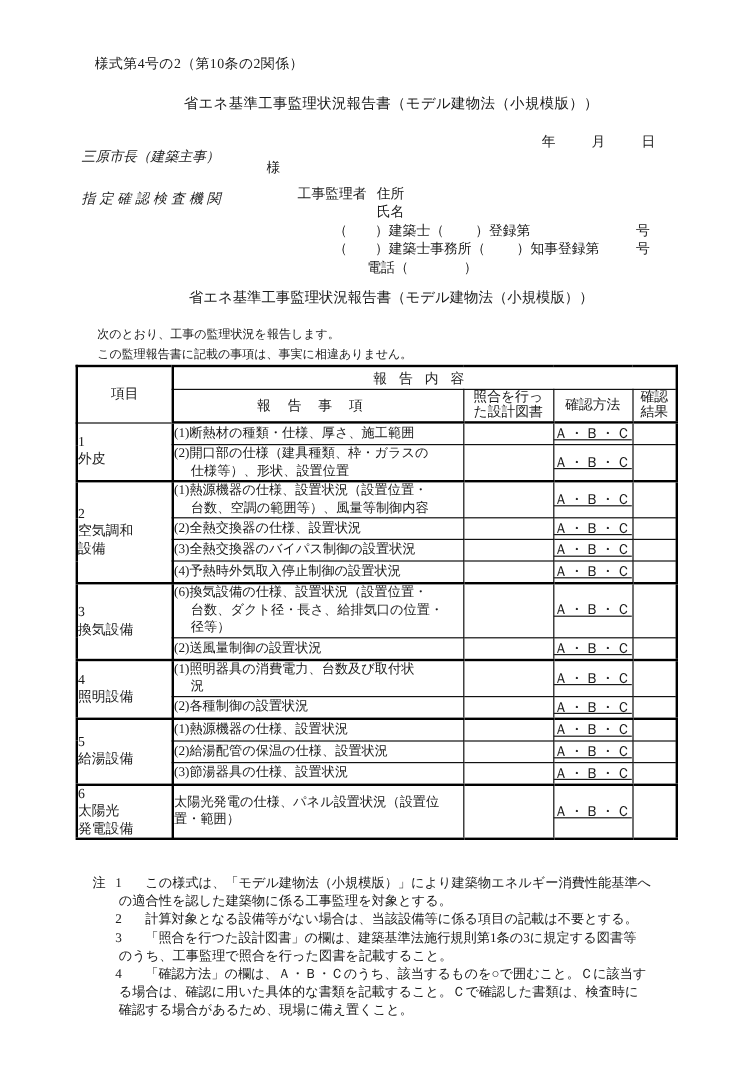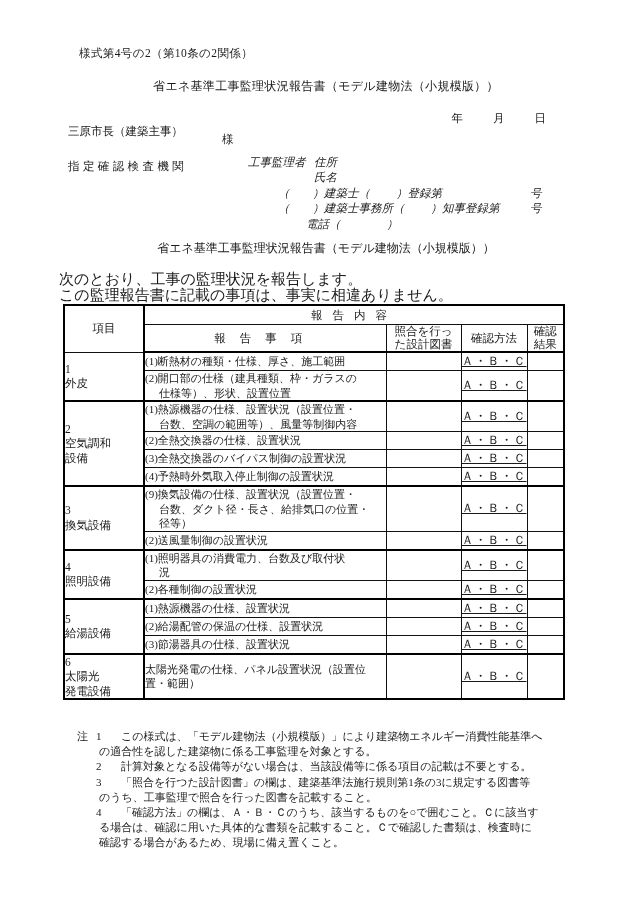--- a/index.html
+++ b/index.html
@@ -26,50 +26,50 @@
   .date-line{
     position:absolute; right:84px; top:111px;
     font-size:11.5px; white-space:nowrap;
   }
   .date-line span{display:inline-block;}
   .date-y{margin-right:30px;}
   .date-m{margin-right:30px;}
 
   .addressee{
     position:absolute; left:68px; top:124px;
-    font-size:11.5px; line-height:15px; white-space:nowrap;
+    font-size:11.5px; line-height:15px; white-space:nowrap;font-style:italic;
   }
   .addressee .l1{display:block;}
   .addressee .l2{display:block; letter-spacing:3.4px;margin-top:20px;}
   .sama{
     position:absolute; left:222px; top:132px;
     font-size:11.5px;
   }
 
   
   .sup{
     position:absolute; left:248px; top:155px;
-    font-size:11.5px; line-height:15.4px; white-space:nowrap;font-style:italic;
+    font-size:11.5px; line-height:15.4px; white-space:nowrap;
   }
   .sup .row{display:block; position:relative; height:15.4px;}
   .sup .lbl{display:inline-block; width:66px;}
   .sup .ind{display:inline-block; width:30px;}
   .sup .paren-sm{display:inline-block; width:26px;}
   .sup .no-right{position:absolute; left:282px;}
   .sup .tel{margin-left:58px;}
 
   .doc-title-2{
     position:absolute; left:0; top:240px; width:630px;
     text-align:center; font-size:12px; padding-left:22px;
     box-sizing:border-box; white-space:nowrap;
   }
 
   .intro{
-    position:absolute; left:59px; top:272px;
-    font-size:15px; line-height:15.5px;
+    position:absolute; left:81px; top:272px;
+    font-size:10px; line-height:15.5px;
   }
   .intro span{display:block; white-space:nowrap;}
 
   
   table.main{
     position:absolute; left:63px; top:304px;
     width:500px;
     border-collapse:collapse;
     font-size:11px;
     table-layout:fixed;
@@ -215,21 +215,21 @@
           <td class="res">&nbsp;</td>
         </tr>
         <tr>
           <td class="itm thick-b"><span>(4)予熱時外気取入停止制御の設置状況</span></td>
           <td class="ref thick-b">&nbsp;</td>
           <td class="met thick-b">Ａ・Ｂ・Ｃ</td>
           <td class="res thick-b">&nbsp;</td>
         </tr>
         <tr>
           <td class="cat thick-r thick-b" rowspan="2"><span>3</span><br><span>換気設備</span></td>
-          <td class="itm"><span>(9)換気設備の仕様、設置状況（設置位置・</span><span class="cont">台数、ダクト径・長さ、給排気口の位置・</span><span class="cont">径等）</span></td>
+          <td class="itm"><span>(6)換気設備の仕様、設置状況（設置位置・</span><span class="cont">台数、ダクト径・長さ、給排気口の位置・</span><span class="cont">径等）</span></td>
           <td class="ref">&nbsp;</td>
           <td class="met">Ａ・Ｂ・Ｃ</td>
           <td class="res">&nbsp;</td>
         </tr>
         <tr>
           <td class="itm thick-b"><span>(2)送風量制御の設置状況</span></td>
           <td class="ref thick-b">&nbsp;</td>
           <td class="met thick-b">Ａ・Ｂ・Ｃ</td>
           <td class="res thick-b">&nbsp;</td>
         </tr>

